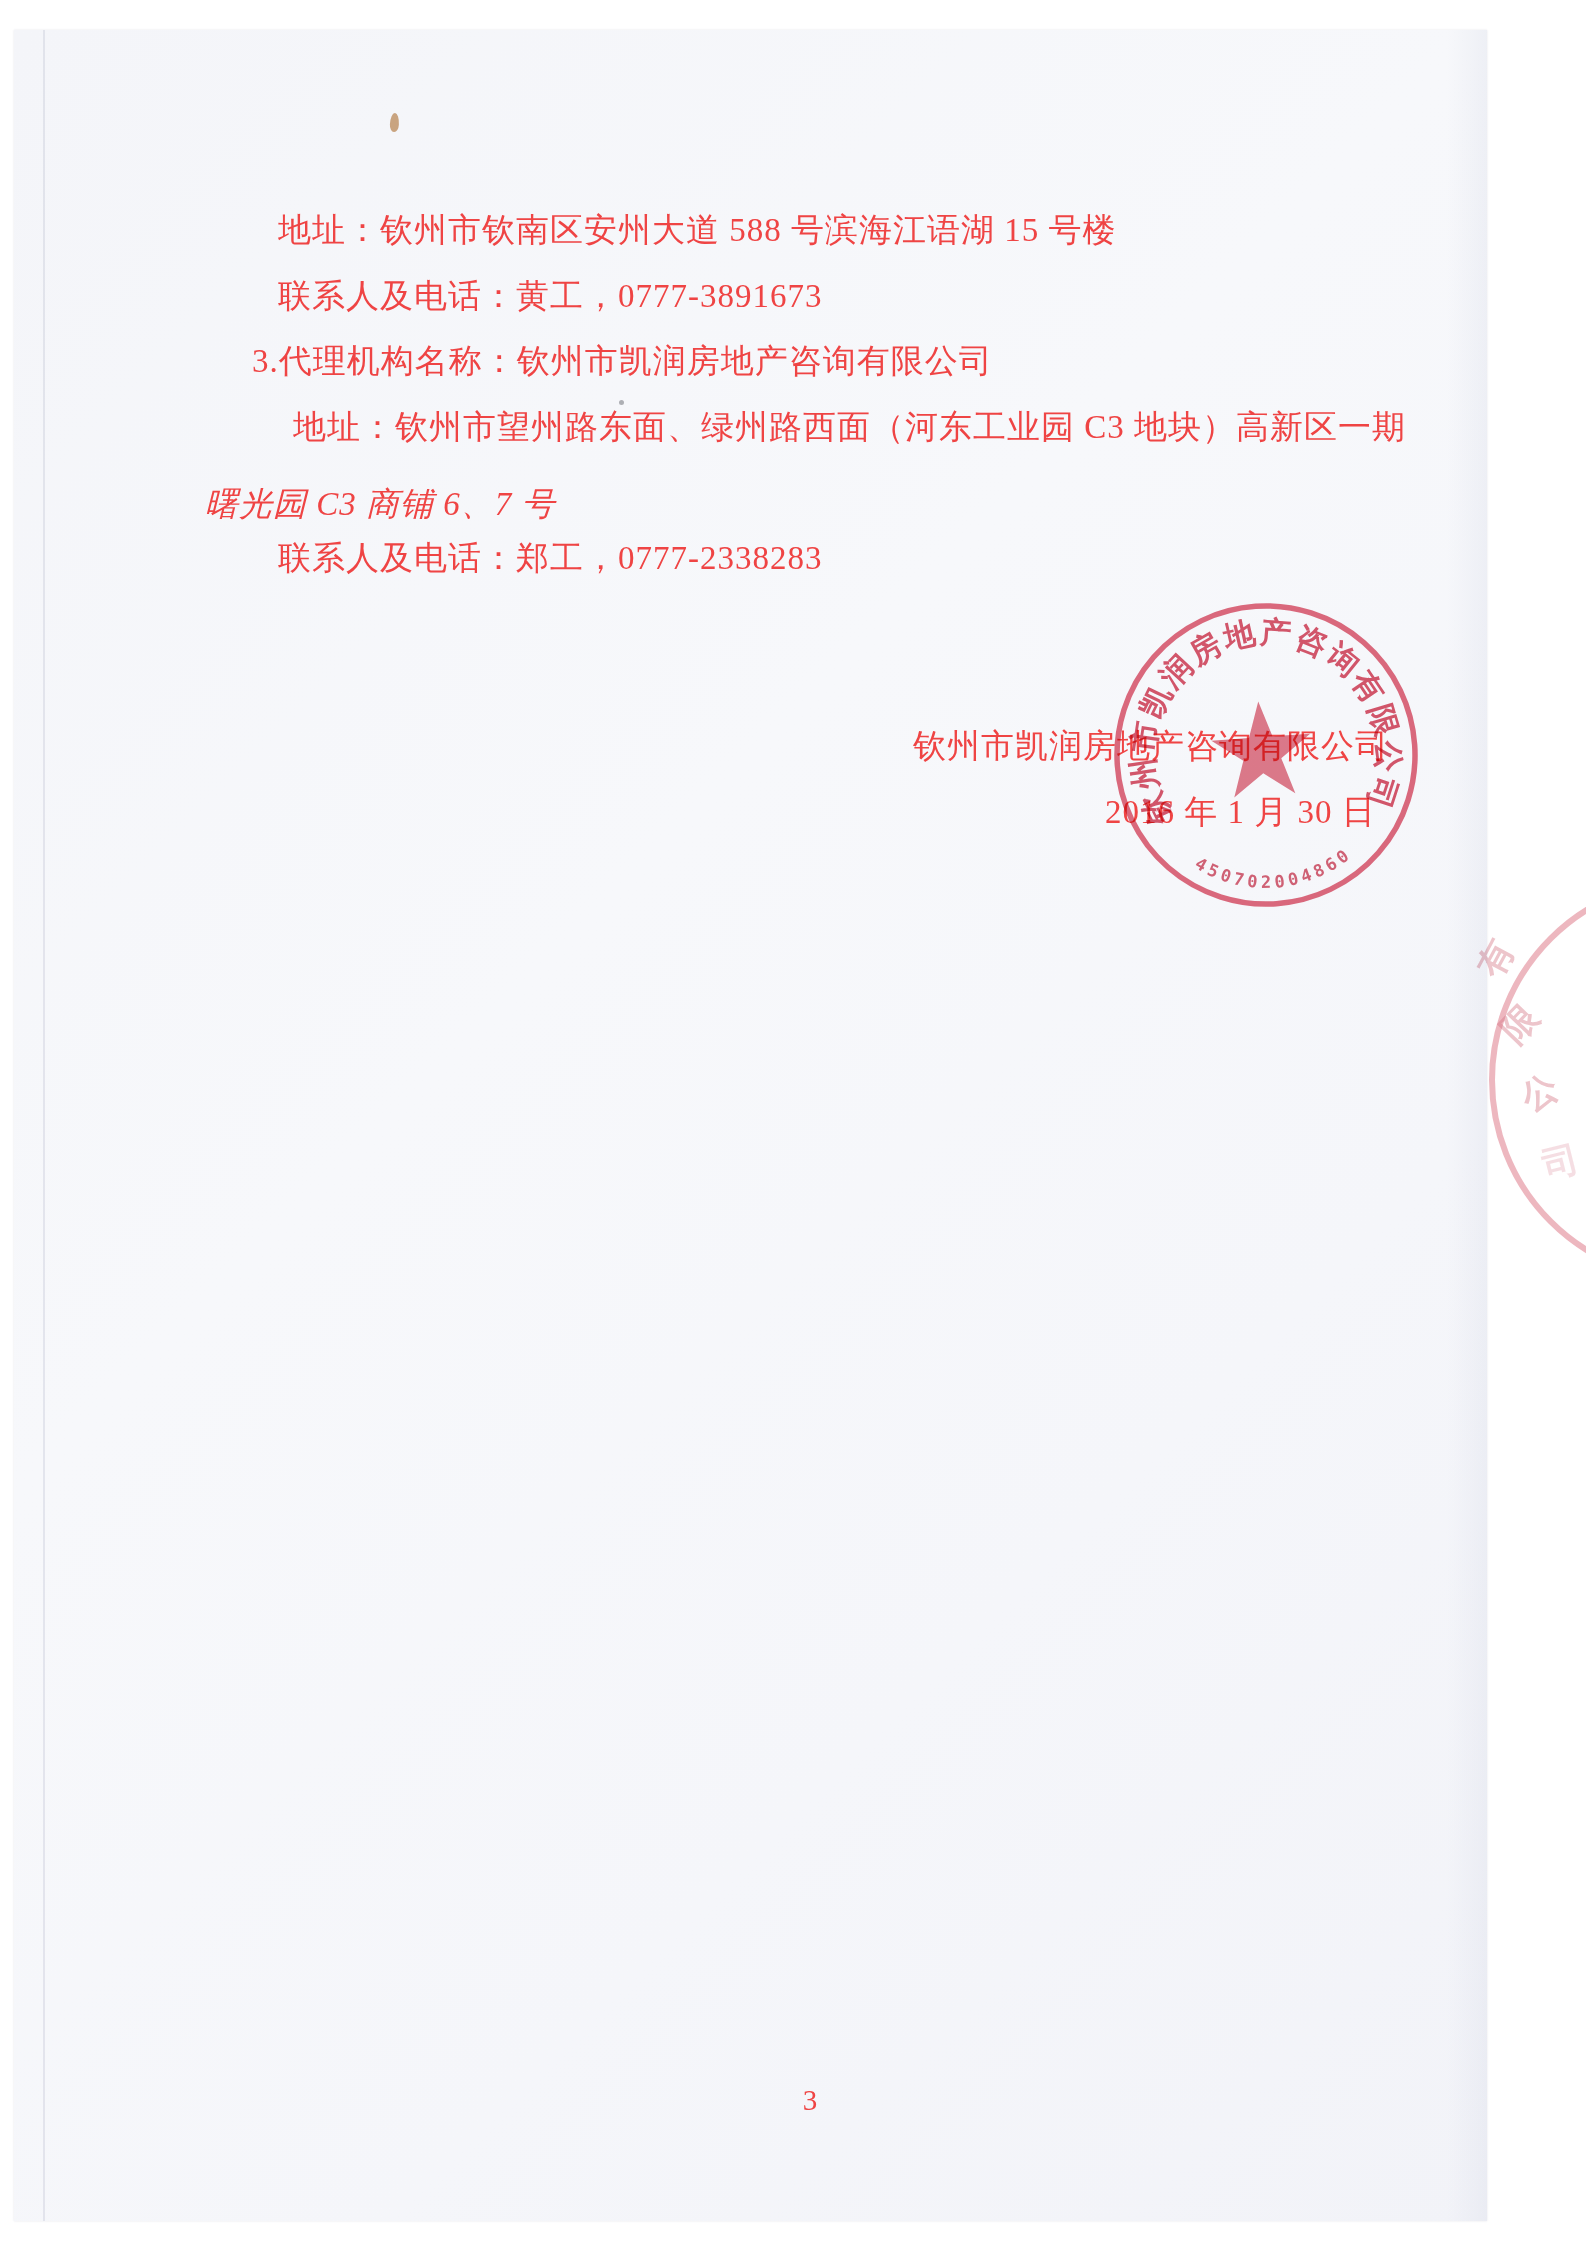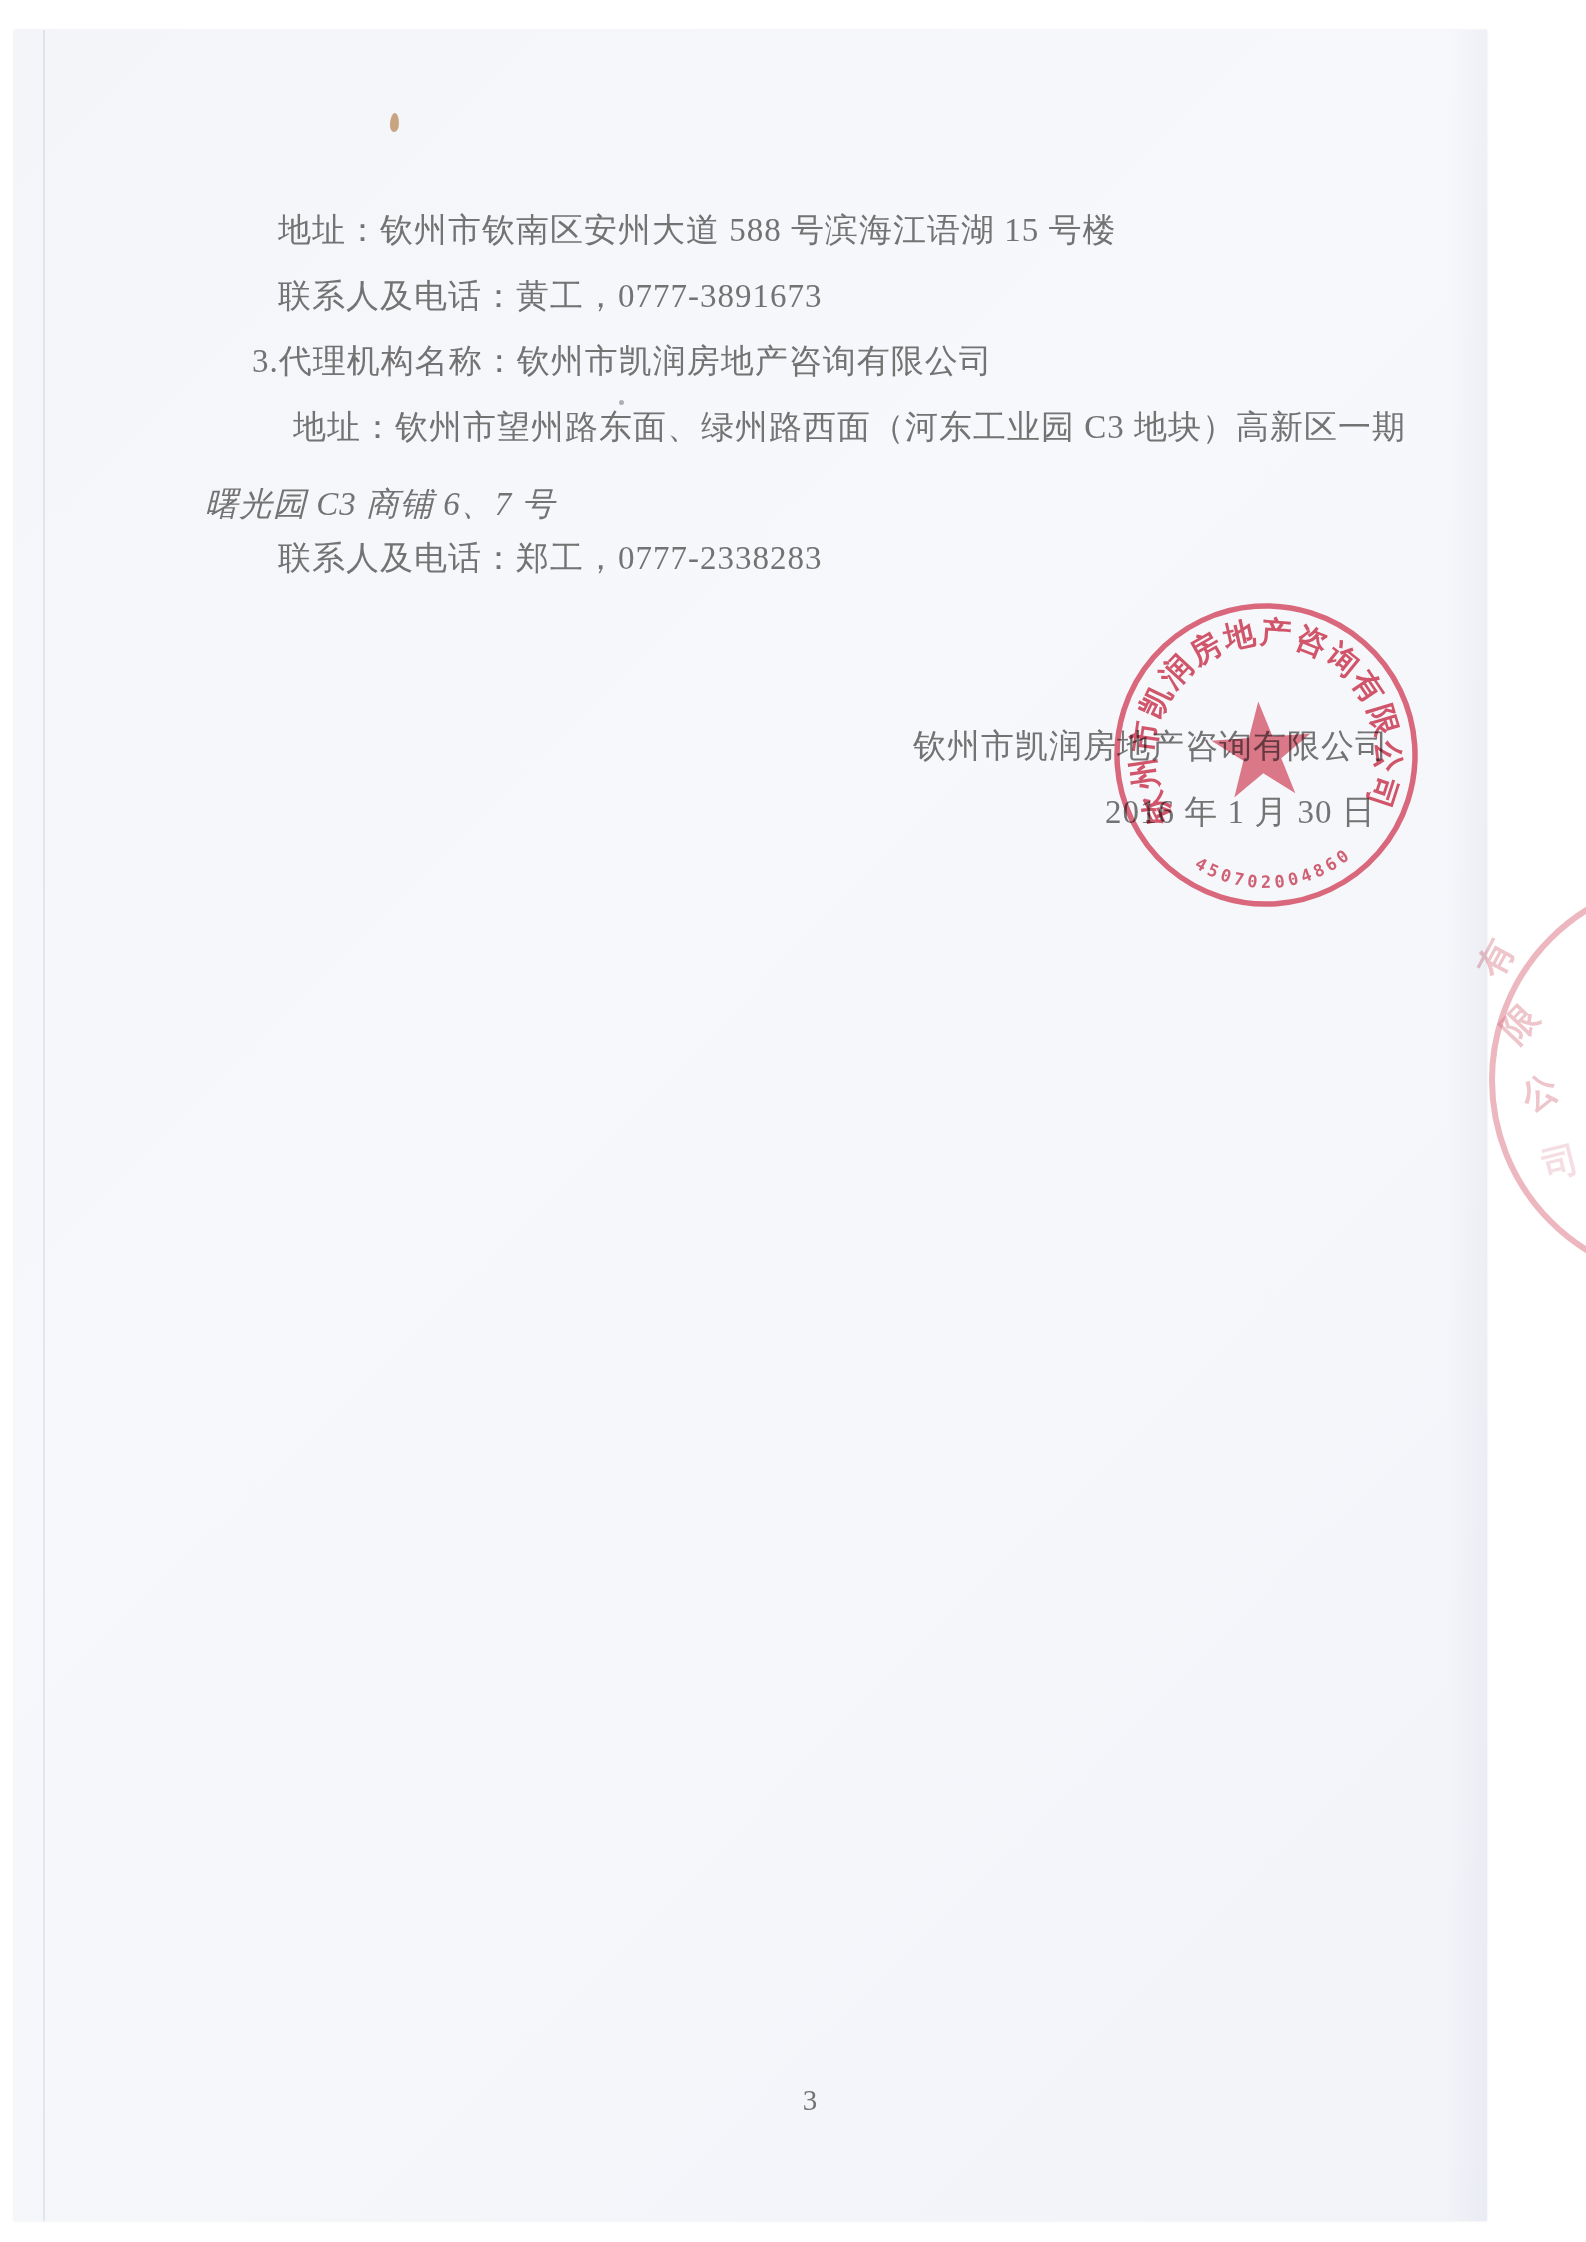--- a/index.html
+++ b/index.html
@@ -15,21 +15,21 @@
   }
   .fold-line{
     position:absolute;left:29px;top:0;width:2px;height:100%;
     background:rgba(160,165,185,0.22);
   }
   .edge-shade{
     position:absolute;right:0;top:0;width:40px;height:100%;
     background:linear-gradient(to right,rgba(210,214,228,0),rgba(210,214,228,0.25));
   }
   .txt{
-    position:absolute;color:#737373;font-size:33px;line-height:40px;
+    position:absolute;color:#ef4444;font-size:33px;line-height:40px;
     letter-spacing:1px;white-space:nowrap;
   }
   .l1{left:278px;top:210px;}
   .l2{left:278px;top:276px;font-family:Liberation Serif, serif;}
   .l3{left:252px;top:341px;}
   .l4{left:278px;top:407px;margin-left:15px;}
   .l5{left:205px;top:484px;font-style:italic;}
   .l6{left:278px;top:538px;}
   .sig-company{left:913px;top:726px;}
   .sig-date{left:1105px;top:792px;}

